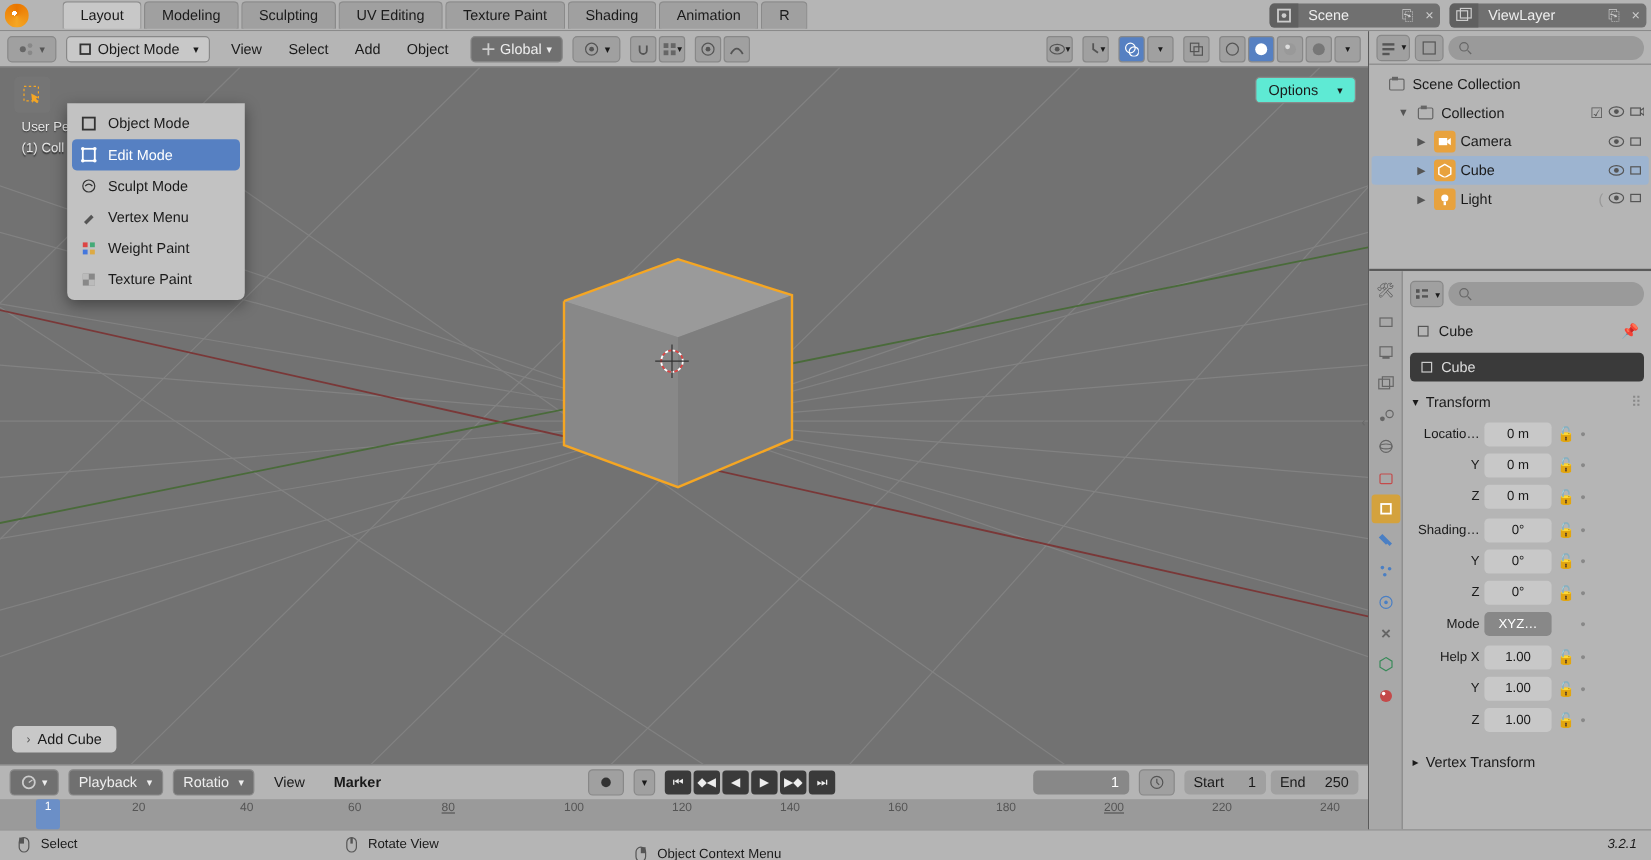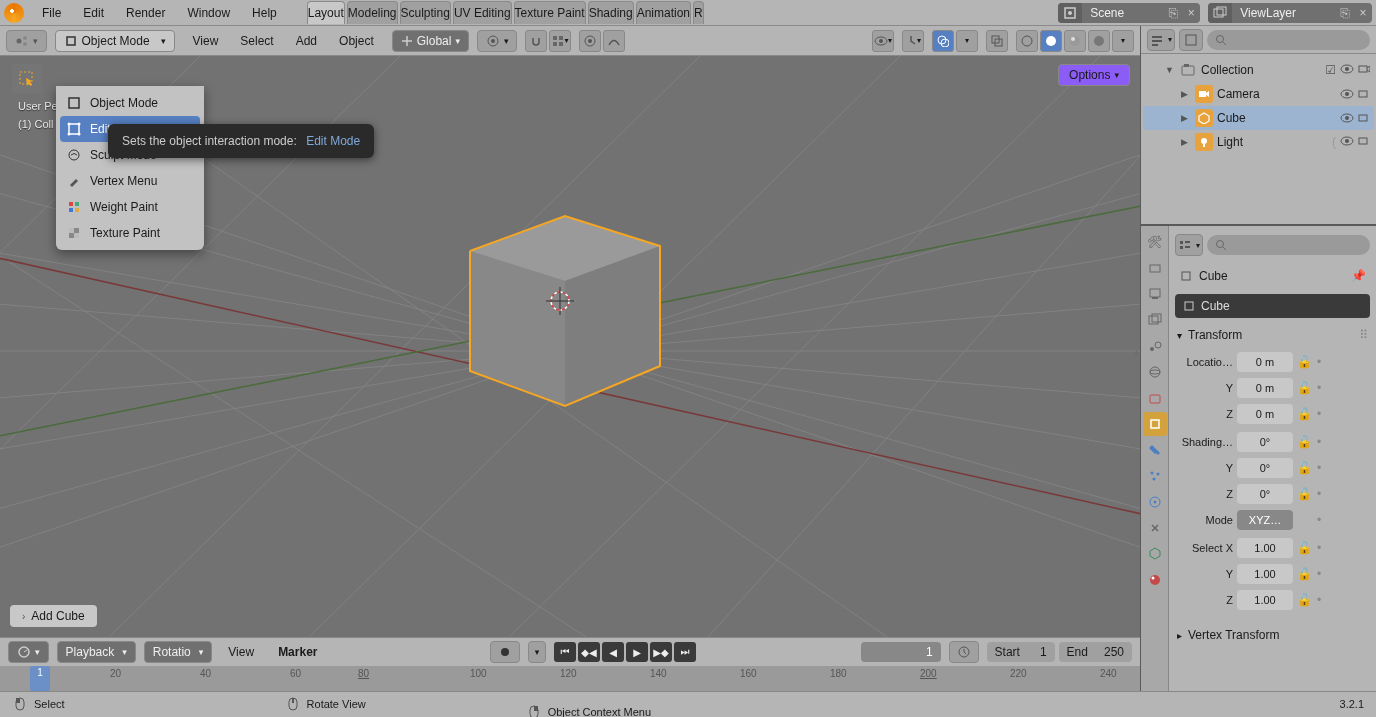--- a/index.html
+++ b/index.html
@@ -4,21 +4,21 @@
 <style>
 * { margin: 0; padding: 0; box-sizing: border-box; font-family: -apple-system, "Segoe UI", sans-serif; user-select: none; }
 body { width: 1376px; height: 717px; background: #b5b5b5; font-size: 12px; color: #1a1a1a; overflow: hidden; position: relative; }
 
 
 .topbar { height: 26px; background: #b5b5b5; display: flex; align-items: center; padding: 0 4px; border-bottom: 1px solid #8a8a8a; }
 .topbar .blender-logo { width: 20px; height: 20px; margin-right: 8px; background: radial-gradient(circle at 40% 40%, #fff 0 2px, transparent 2px), conic-gradient(#ea7600, #f5a623, #ea7600); border-radius: 50%; }
 .top-menu { display: flex; gap: 2px; }
 .top-menu-item { padding: 4px 10px; border-radius: 3px; cursor: pointer; }
 .workspace-tabs { display: flex; margin-left: 20px; gap: 0; }
-.ws-tab { padding: 4px 0; background: #a0a0a0; border-radius: 4px 4px 0 0; margin-right: 2px; cursor: pointer; border: 1px solid #8a8a8a; border-bottom: none; }
+.ws-tab { padding: 4px 14px; background: #a0a0a0; border-radius: 4px 4px 0 0; margin-right: 2px; cursor: pointer; border: 1px solid #8a8a8a; border-bottom: none; }
 .ws-tab.active { background: #c8c8c8; }
 .top-right { margin-left: auto; display: flex; gap: 8px; align-items: center; }
 .scene-box { display: flex; align-items: center; background: #707070; border-radius: 4px; height: 20px; color: #eee; }
 .scene-box .ic { width: 24px; height: 20px; display: flex; align-items: center; justify-content: center; background: #606060; border-radius: 4px 0 0 4px; }
 .scene-box .txt { padding: 0 40px 0 8px; }
 .scene-box .btns { display: flex; }
 .scene-box .btn { width: 18px; height: 20px; display: flex; align-items: center; justify-content: center; color: #ccc; }
 
 
 .main { display: flex; height: 665px; }
@@ -33,21 +33,21 @@
 .vp-menu { display: flex; gap: 2px; }
 .vp-menu span { padding: 4px 10px; cursor: pointer; }
 .vp-header .spacer { flex: 1; }
 .icon-cluster { display: flex; gap: 2px; }
 .icon-cluster .ib { width: 22px; height: 22px; background: #a0a0a0; border-radius: 3px; display: flex; align-items: center; justify-content: center; border: 1px solid #888; }
 .icon-cluster .ib.blue { background: #5680c2; }
 
 
 .viewport { flex: 1; background: #727272; position: relative; overflow: hidden; }
 .grid-floor { position: absolute; inset: 0; }
-.options-btn { position: absolute; top: 8px; right: 10px; background: #8b5cf6; padding: 3px 10px; border-radius: 4px; display: flex; align-items: center; gap: 4px; border: 1px solid #888; }
+.options-btn { position: absolute; top: 8px; right: 10px; background: #5eead4; padding: 3px 10px; border-radius: 4px; display: flex; align-items: center; gap: 16px; border: 1px solid #888; }
 .overlay-text { position: absolute; top: 42px; left: 18px; color: #e8e8e8; font-size: 11px; line-height: 1.6; text-shadow: 0 1px 1px #333; }
 .add-cube-hint { position: absolute; bottom: 10px; left: 10px; background: #c8c8c8; padding: 4px 12px; border-radius: 4px; display: flex; align-items: center; gap: 6px; }
 .tool-shelf { position: absolute; top: 8px; left: 12px; }
 .tool-btn { width: 30px; height: 30px; background: rgba(120,120,120,0.6); border-radius: 4px; display: flex; align-items: center; justify-content: center; }
 
 
 .cube-svg { position: absolute; left: 455px; top: 140px; }
 
 
 .mode-popup { position: absolute; top: 30px; left: 56px; width: 148px; background: #c2c2c2; border-radius: 0 0 6px 6px; box-shadow: 0 4px 12px rgba(0,0,0,0.4); padding: 4px; z-index: 50; }
@@ -69,21 +69,21 @@
 .frame-box { width: 80px; height: 20px; background: #888; border-radius: 4px; display: flex; align-items: center; justify-content: flex-end; padding: 0 8px; color: #fff; }
 .range-box { display: flex; align-items: center; gap: 4px; }
 .range-field { height: 20px; background: #a0a0a0; border-radius: 4px; display: flex; align-items: center; padding: 0 8px; gap: 6px; }
 .tl-ruler { flex: 1; position: relative; background: #9a9a9a; font-size: 10px; color: #555; }
 .tl-tick { position: absolute; top: 2px; }
 .tl-cursor { position: absolute; top: 0; bottom: 0; width: 20px; background: #6b8fc7; color: #fff; text-align: center; border-radius: 2px; font-size: 10px; line-height: 14px; }
 
 
 .statusbar { height: 24px; background: #b5b5b5; border-top: 1px solid #888; display: flex; align-items: center; padding: 0 12px; gap: 20px; font-size: 11px; }
 .statusbar .sb-item { display: flex; align-items: center; gap: 6px; }
-.statusbar .version { margin-left: auto; }
+.statusbar .version { margin-left: auto; font-style: italic; }
 
 
 .outliner { height: 200px; background: #b5b5b5; display: flex; flex-direction: column; border-bottom: 2px solid #5a5a5a; }
 .outliner-hdr { height: 28px; display: flex; align-items: center; padding: 0 6px; gap: 4px; border-bottom: 1px solid #888; }
 .outliner-hdr .search { flex: 1; height: 20px; background: #9a9a9a; border-radius: 10px; display: flex; align-items: center; padding: 0 8px; }
 .tree { flex: 1; padding: 4px 2px; overflow: auto; }
 .tree-row { display: flex; align-items: center; height: 24px; padding: 0 4px; gap: 4px; border-radius: 3px; }
 .tree-row.selected { background: #9db4d0; }
 .tree-row .indent { display: inline-block; }
 .tree-row .row-icons { margin-left: auto; display: flex; gap: 4px; color: #555; }
@@ -116,27 +116,20 @@
 .prop-row .lock { width: 16px; color: #888; text-align: center; }
 .prop-row .dot { width: 8px; color: #888; }
 
 svg { display: block; }
 </style>
 </head>
 <body>
 
 <div class="topbar">
   <div class="blender-logo"></div>
-  <div class="top-menu">
-    <div class="top-menu-item">File</div>
-    <div class="top-menu-item">Edit</div>
-    <div class="top-menu-item">Render</div>
-    <div class="top-menu-item">Window</div>
-    <div class="top-menu-item">Help</div>
-  </div>
   <div class="workspace-tabs">
     <div class="ws-tab active">Layout</div>
     <div class="ws-tab">Modeling</div>
     <div class="ws-tab">Sculpting</div>
     <div class="ws-tab">UV Editing</div>
     <div class="ws-tab">Texture Paint</div>
     <div class="ws-tab">Shading</div>
     <div class="ws-tab">Animation</div>
     <div class="ws-tab">R</div>
   </div>
@@ -423,24 +416,20 @@
               <svg width="14" height="14">
                 <rect x="2" y="2" width="10" height="10" fill="#888"></rect>
                 <rect x="2" y="2" width="5" height="5" fill="#bbb"></rect>
                 <rect x="7" y="7" width="5" height="5" fill="#bbb"></rect>
               </svg>
             </span>
           <span class="mi-label">Texture Paint</span>
         </div>
       </div>
 
-      <div class="tooltip">
-        <span>Sets the object interaction mode:</span>
-        <span class="tt-val">Edit Mode</span>
-      </div>
 
       <div style="position:absolute;top:50%;right:2px;color:#666;font-size:10px;">‹</div>
     </div>
 
     <div class="timeline">
       <div class="tl-header">
         <div class="hdr-btn dark">
           <svg width="14" height="14">
               <circle cx="7" cy="7" r="5" fill="none" stroke="#ccc" stroke-width="1.5"></circle>
               <path d="M7 7l3-2" stroke="#ccc"></path>
@@ -491,21 +480,21 @@
             <span>End</span>
               <span style="margin-left:10px;">250</span>
           </div>
         </div>
       </div>
       <div class="tl-ruler">
         <div class="tl-cursor" style="left:30px;">1</div>
         <div class="tl-tick" style="left:110px;">20</div>
         <div class="tl-tick" style="left:200px;">40</div>
         <div class="tl-tick" style="left:290px;">60</div>
-        <div class="tl-tick" style="left:358px;text-decoration:underline;">80</div>
+        <div class="tl-tick" style="left:368px;text-decoration:underline;">80</div>
         <div class="tl-tick" style="left:470px;">100</div>
         <div class="tl-tick" style="left:560px;">120</div>
         <div class="tl-tick" style="left:650px;">140</div>
         <div class="tl-tick" style="left:740px;text-align:right;">160</div>
         <div class="tl-tick" style="left:830px;">180</div>
         <div class="tl-tick" style="left:920px;text-decoration:underline;">200</div>
         <div class="tl-tick" style="left:1010px;">220</div>
         <div class="tl-tick" style="left:1100px;">240</div>
       </div>
     </div>
@@ -529,20 +518,30 @@
             </svg>
           </div>
         <div class="search">
           <svg width="12" height="12">
               <circle cx="5" cy="5" r="3.5" fill="none" stroke="#666"></circle>
               <line x1="8" y1="8" x2="11" y2="11" stroke="#666"></line>
             </svg>
         </div>
       </div>
       <div class="tree">
+        <div class="tree-row">
+          <span class="indent" style="width:4px;"></span>
+          <span class="obj-icon collection">
+              <svg width="16" height="16">
+                <rect x="2" y="4" width="12" height="9" fill="none" stroke="#666" rx="1"></rect>
+                <rect x="4" y="2" width="5" height="3" fill="#666"></rect>
+              </svg>
+            </span>
+          <span>Scene Collection</span>
+        </div>
         <div class="tree-row">
           <span class="indent" style="width:14px;"></span>
           <span class="tri">▼</span>
           <span class="obj-icon collection">
               <svg width="16" height="16">
                 <rect x="2" y="4" width="12" height="9" fill="none" stroke="#666" rx="1"></rect>
                 <rect x="4" y="2" width="5" height="3" fill="#666"></rect>
               </svg>
             </span>
           <span>Collection</span>
@@ -788,21 +787,21 @@
                 <span class="lock">🔓</span>
                 <span class="dot">•</span>
               </div>
             <div class="prop-row">
                 <span class="label">Mode</span>
                 <span class="value dark">XYZ…</span>
                 <span class="lock"></span>
                 <span class="dot">•</span>
               </div>
             <div class="prop-row" style="margin-top:4px;">
-                <span class="label">Select X</span>
+                <span class="label">Help X</span>
                 <span class="value">1.00</span>
                 <span class="lock">🔓</span>
                 <span class="dot">•</span>
               </div>
             <div class="prop-row">
                 <span class="label">Y</span>
                 <span class="value">1.00</span>
                 <span class="lock">🔓</span>
                 <span class="dot">•</span>
               </div>

